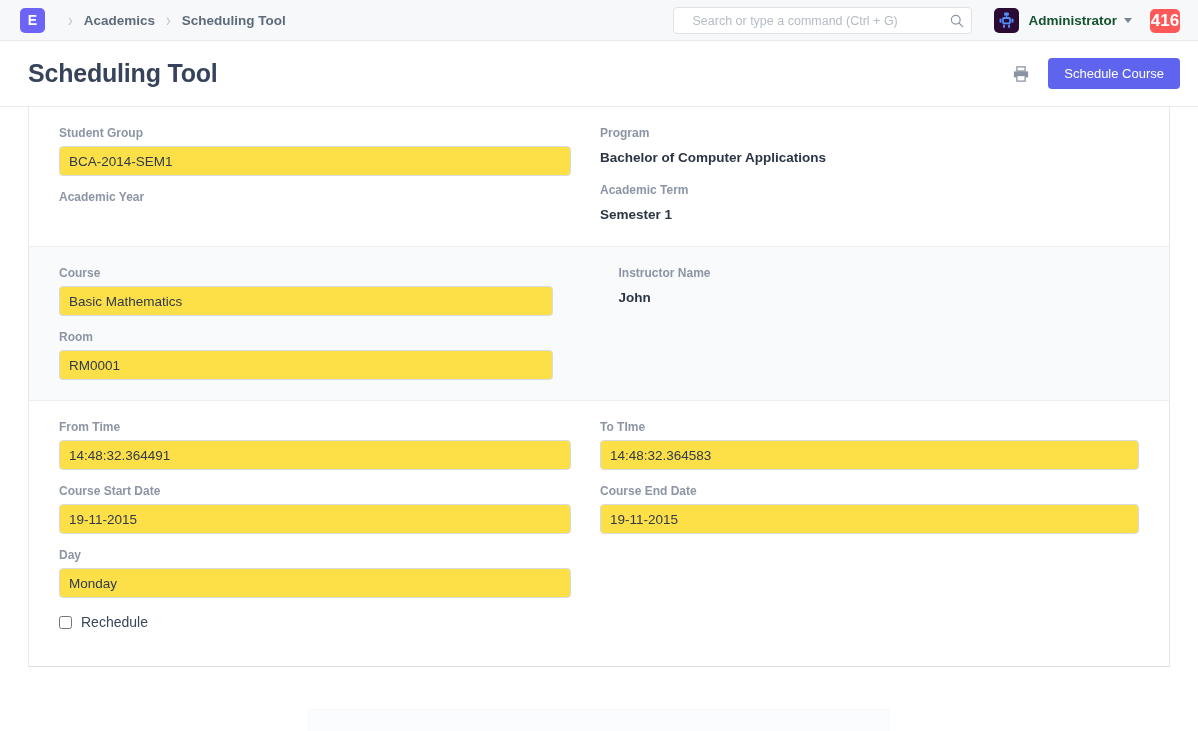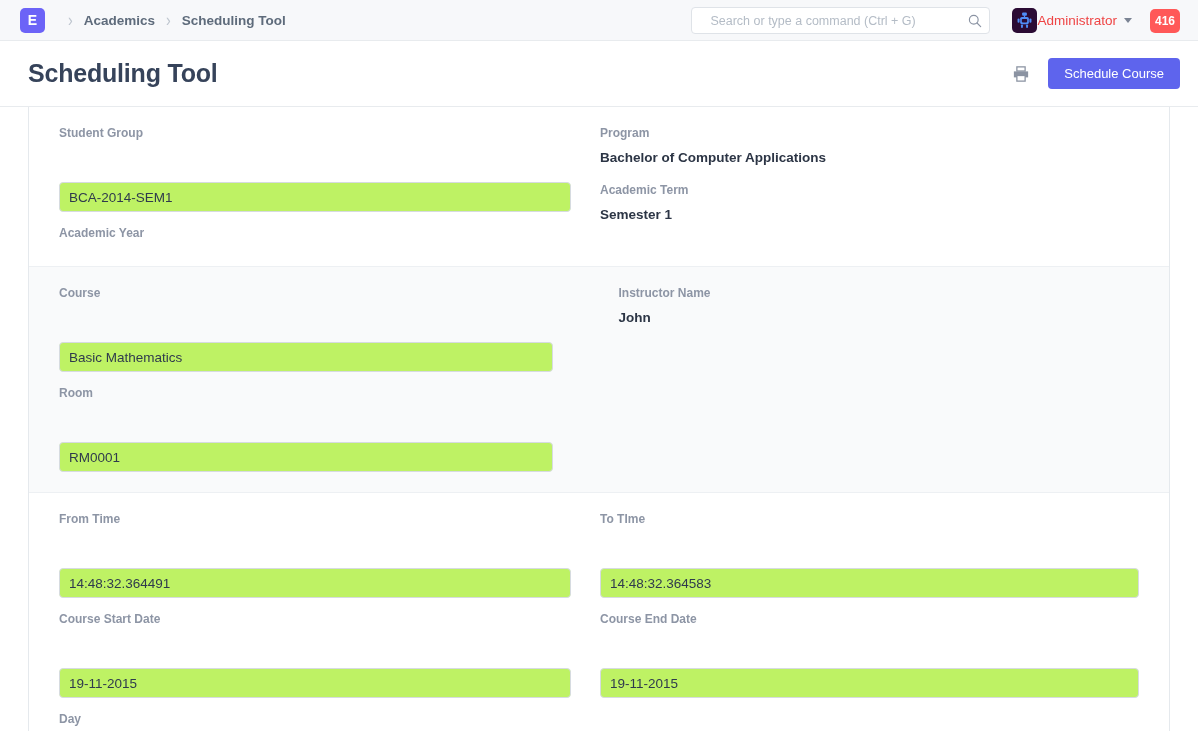--- a/index.html
+++ b/index.html
@@ -110,40 +110,40 @@
     border-radius: 5px;
     background: #2b0b34;
     display: flex;
     align-items: center;
     justify-content: center;
     flex: none;
     overflow: hidden;
   }
   .user-name {
     font-size: 13.5px;
-    color: #ef4444;
-    font-weight: normal;
-    margin-left: 0;
+    color: #14532d;
+    font-weight: bold;
+    margin-left: 9px;
     white-space: nowrap;
   }
   .caret {
     margin-left: 7px;
     width: 0; height: 0;
     border-left: 4px solid transparent;
     border-right: 4px solid transparent;
     border-top: 5px solid #7b8494;
   }
 
   .notif-badge {
     min-width: 30px;
     height: 24px;
     border-radius: 5px;
     background: #ff5858;
     color: #ffffff;
-    font-size: 12px;
+    font-size: 17px;
     font-weight: bold;
     display: flex;
     align-items: center;
     justify-content: center;
     padding: 0 0;
   }
 
   
   .page-head {
     height: 66px;
@@ -232,27 +232,26 @@
     color: #8d95a5;
     margin-bottom: 5px;
     line-height: 16px;
   }
 
   .field-input {
     width: 100%;
     height: 30px;
     border: 1px solid #d6dbe0;
     border-radius: 4px;
-    background: #bef264;
+    background: #fde047;
     padding: 0 9px;
     font-size: 13.5px;
     font-family: "Liberation Sans", sans-serif;
     color: #2f3a4d;
     outline: none;
-    margin-top: 36px;
   }
 
   .field-static {
     font-size: 13.5px;
     font-weight: bold;
     color: #2c3545;
     line-height: 22px;
     padding-top: 1px;
   }
 

